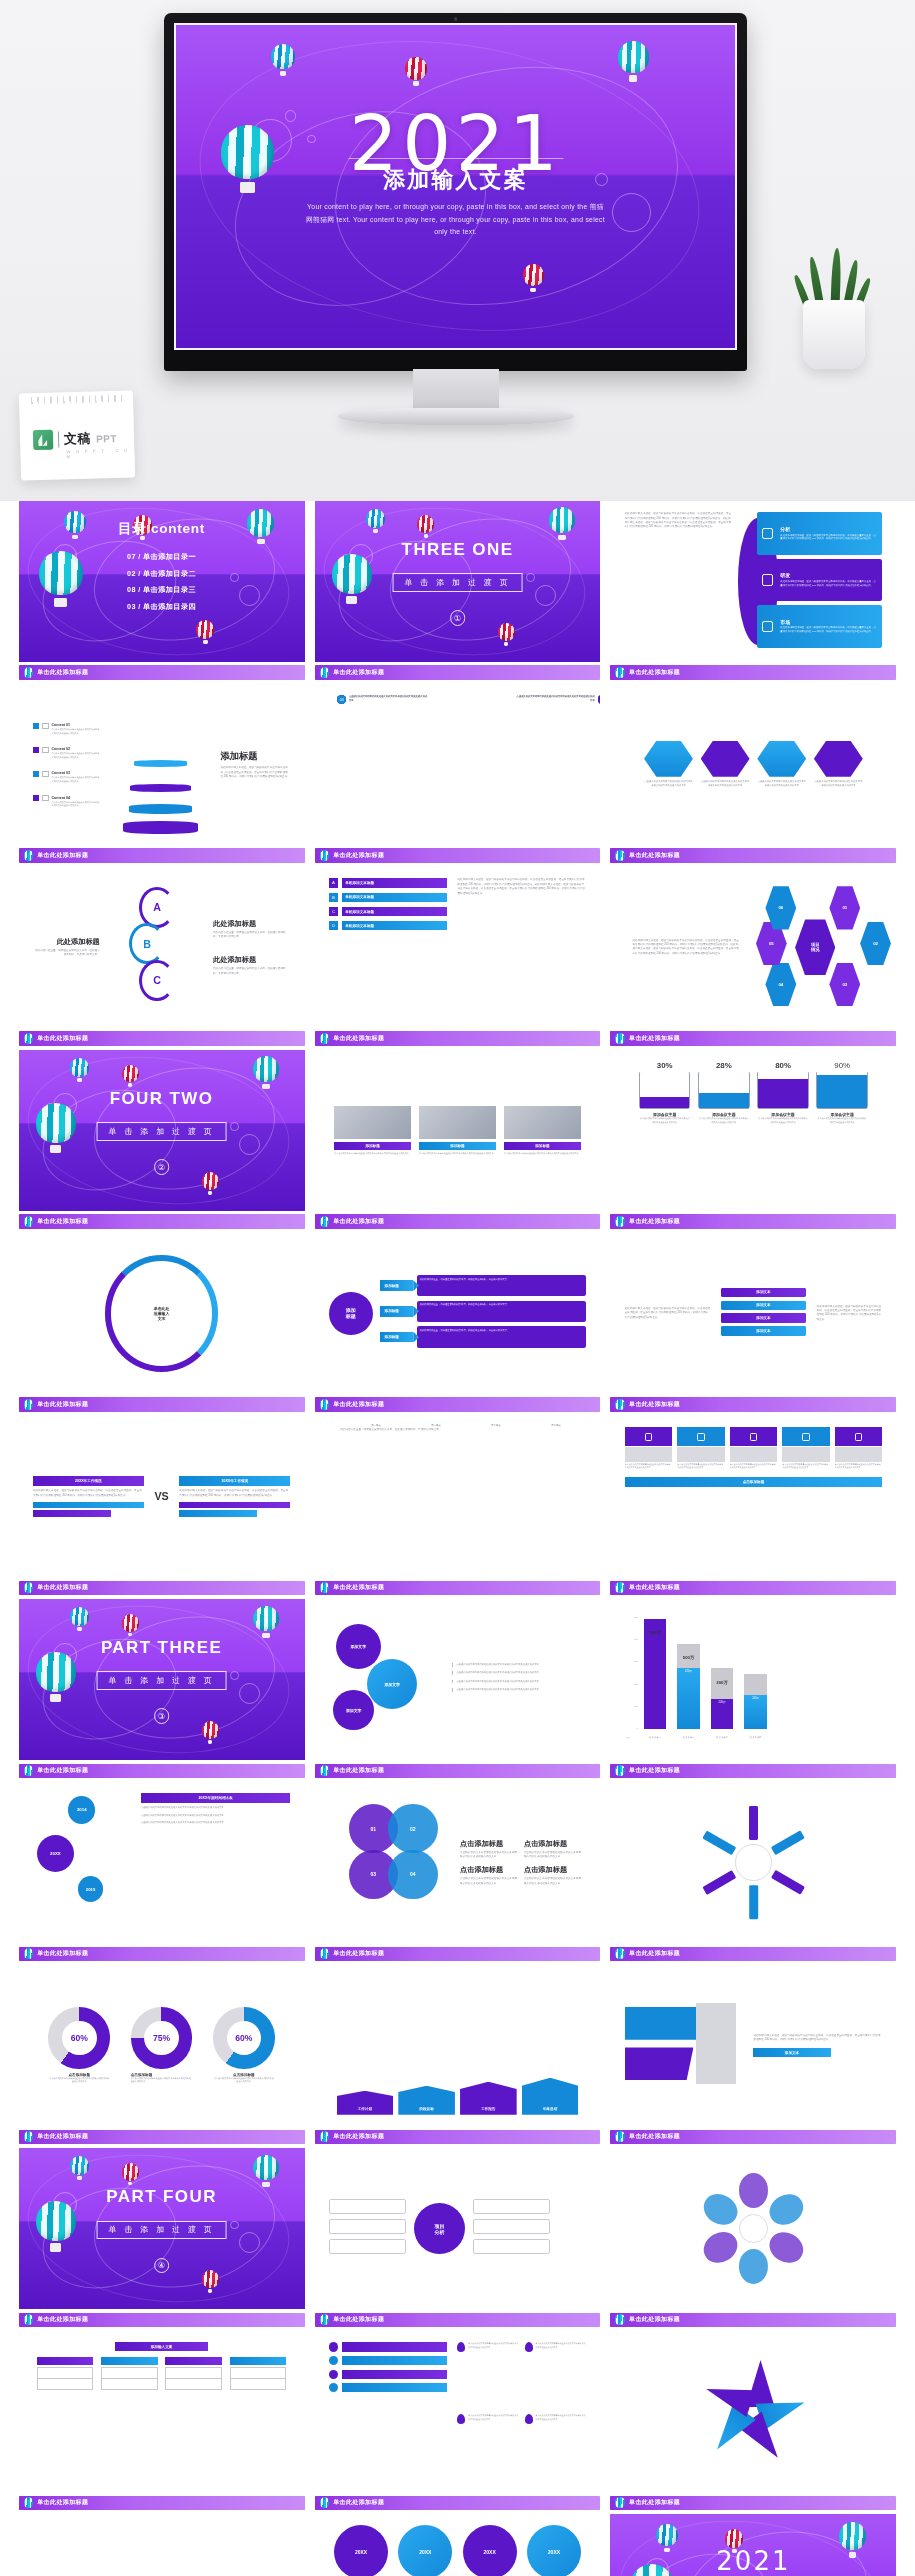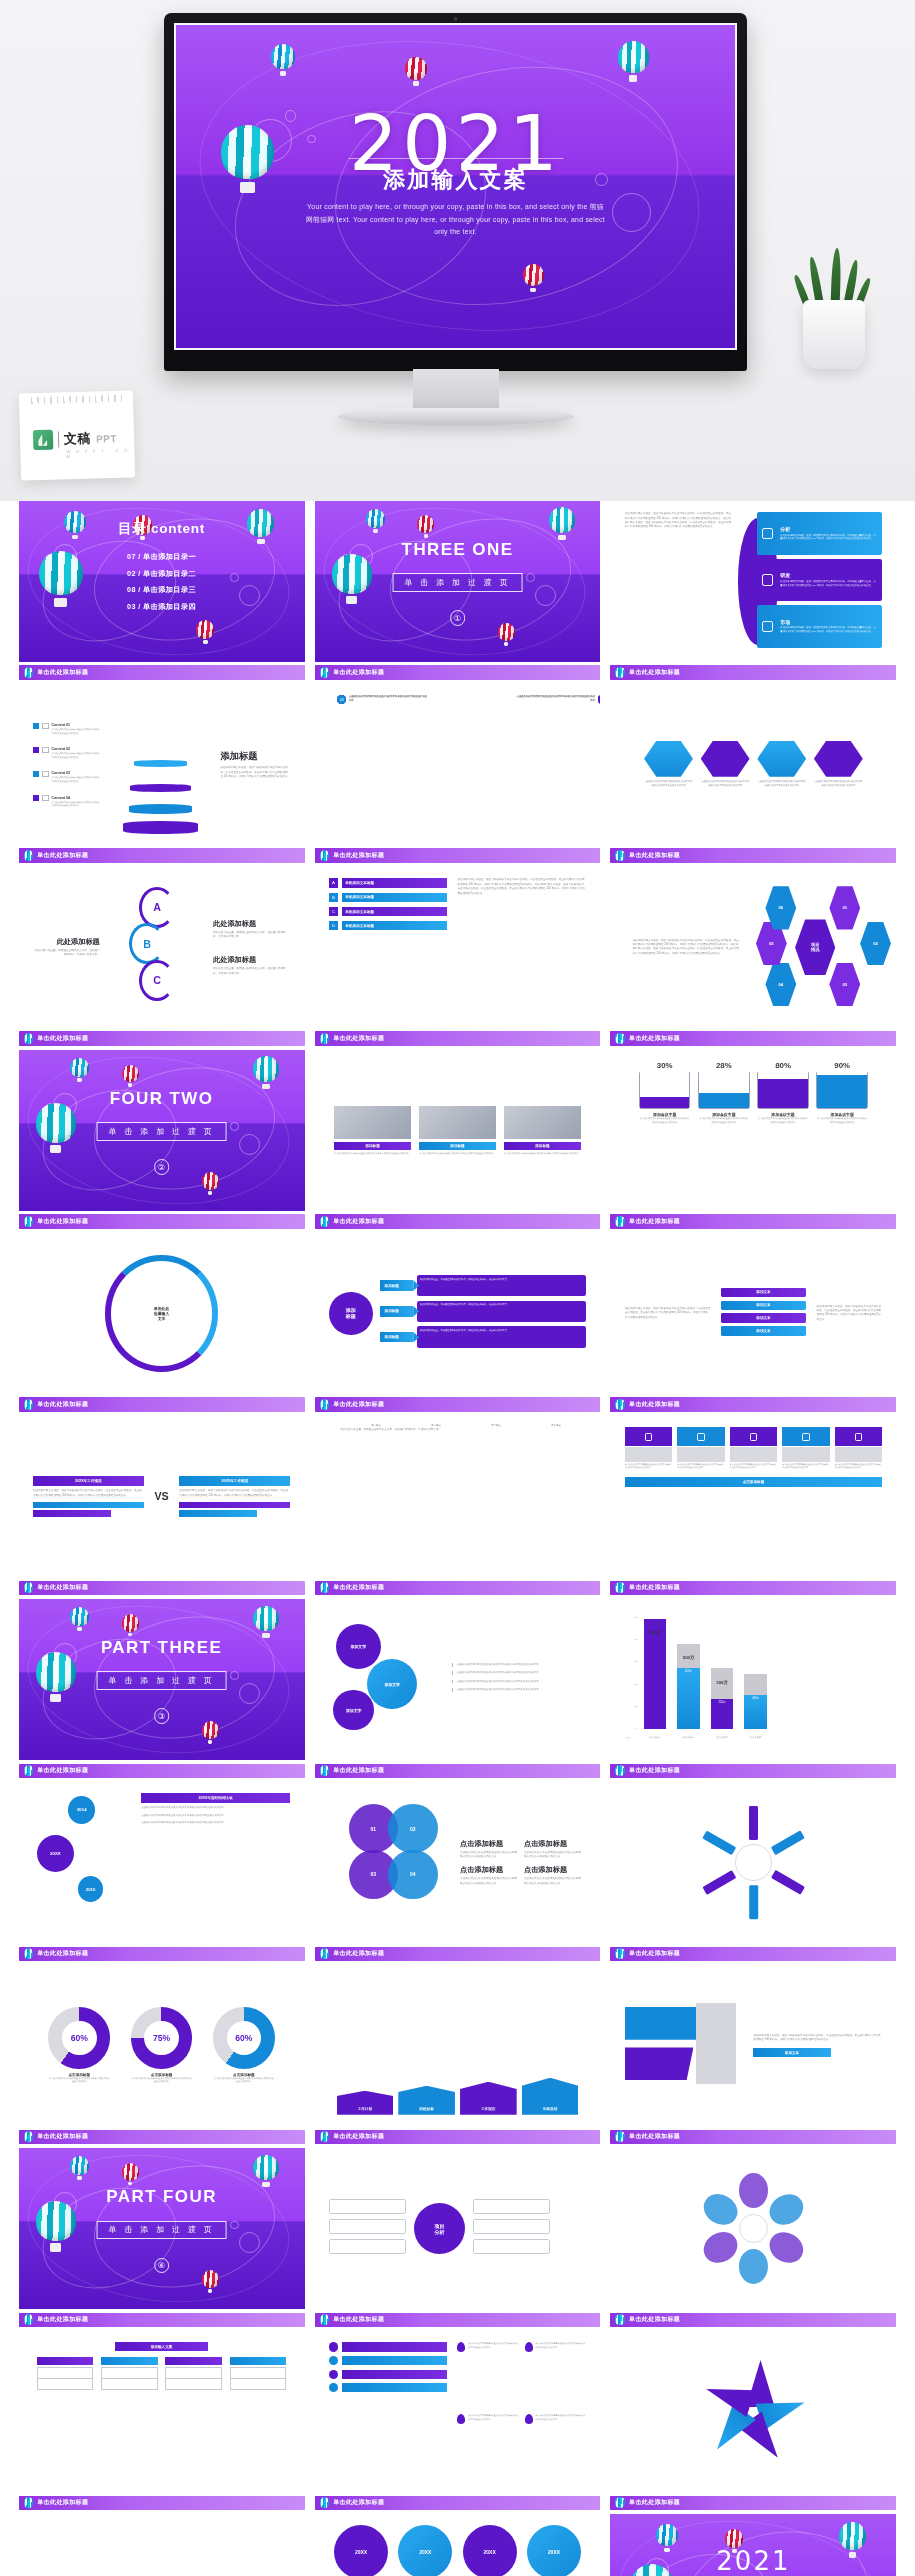--- a/index.html
+++ b/index.html
@@ -692,21 +692,21 @@
    </div>
    <div class="beaker">
      <div style="text-align:center;font-size:7.9px;font-weight:700;color:#3a3a42;margin-bottom:1.4px">80%</div>
      <div class="bk-glass">
        <div class="bk-fill" style="height:80%;background:#5b16c7"></div>
             </div>
      <div style="text-align:center;margin-top:3.6px;font-size:3.9px;font-weight:700;color:#33333b">添加会议主题</div>
      <div class="p-xs" style="font-size:2.1px;text-align:center">点击输入您的文本内容请在此处输入您的文本或者输入您的文本此处输入您的文本</div>
    </div>
    <div class="beaker">
-     <div style="text-align:center;font-size:7.9px;font-weight:700;color:#3a3a42;margin-bottom:1.4px">90%</div>
+     <div style="text-align:center;font-size:7.9px;font-weight:400;color:#3a3a42;margin-bottom:1.4px">90%</div>
      <div class="bk-glass">
        <div class="bk-fill" style="height:90%;background:#1389d8"></div>
             </div>
      <div style="text-align:center;margin-top:3.6px;font-size:3.9px;font-weight:700;color:#33333b">添加会议主题</div>
      <div class="p-xs" style="font-size:2.1px;text-align:center">点击输入您的文本内容请在此处输入您的文本或者输入您的文本此处输入您的文本</div>
    </div>
         </div>
       </div>
     <div class="titlebar">
       <span class="tb-balloon"></span>
@@ -1060,21 +1060,21 @@
     <div class="cell">
     <div class="slide ">
         <div class="pad flex center" style="gap:8%">
   <div style="width:24%;text-align:center">
       <div class="donut" style="width:100%;aspect-ratio:1;background:conic-gradient(#5b16c7 0 60%, #dadae0 60% 100%)">
         <div class="donut-hole">60%</div>
             </div>
       <div style="margin-top:3.6px;font-size:3.6px;font-weight:700;color:#33333b">点击添加标题</div>
       <div class="p-xs" style="font-size:2.1px">点击输入您的文本内容请在此处输入您的文本或者输入您的文本此处输入您的文本</div>
     </div>
-          <div style="width:24%;text-align:center">
+          <div style="width:24%;">
       <div class="donut" style="width:100%;aspect-ratio:1;background:conic-gradient(#5b16c7 0 75%, #dadae0 75% 100%)">
         <div class="donut-hole">75%</div>
             </div>
       <div style="margin-top:3.6px;font-size:3.6px;font-weight:700;color:#33333b">点击添加标题</div>
       <div class="p-xs" style="font-size:2.1px">点击输入您的文本内容请在此处输入您的文本或者输入您的文本此处输入您的文本</div>
     </div>
           <div style="width:24%;text-align:center">
       <div class="donut" style="width:100%;aspect-ratio:1;background:conic-gradient(#1389d8 0 60%, #dadae0 60% 100%)">
         <div class="donut-hole">60%</div>
             </div>

